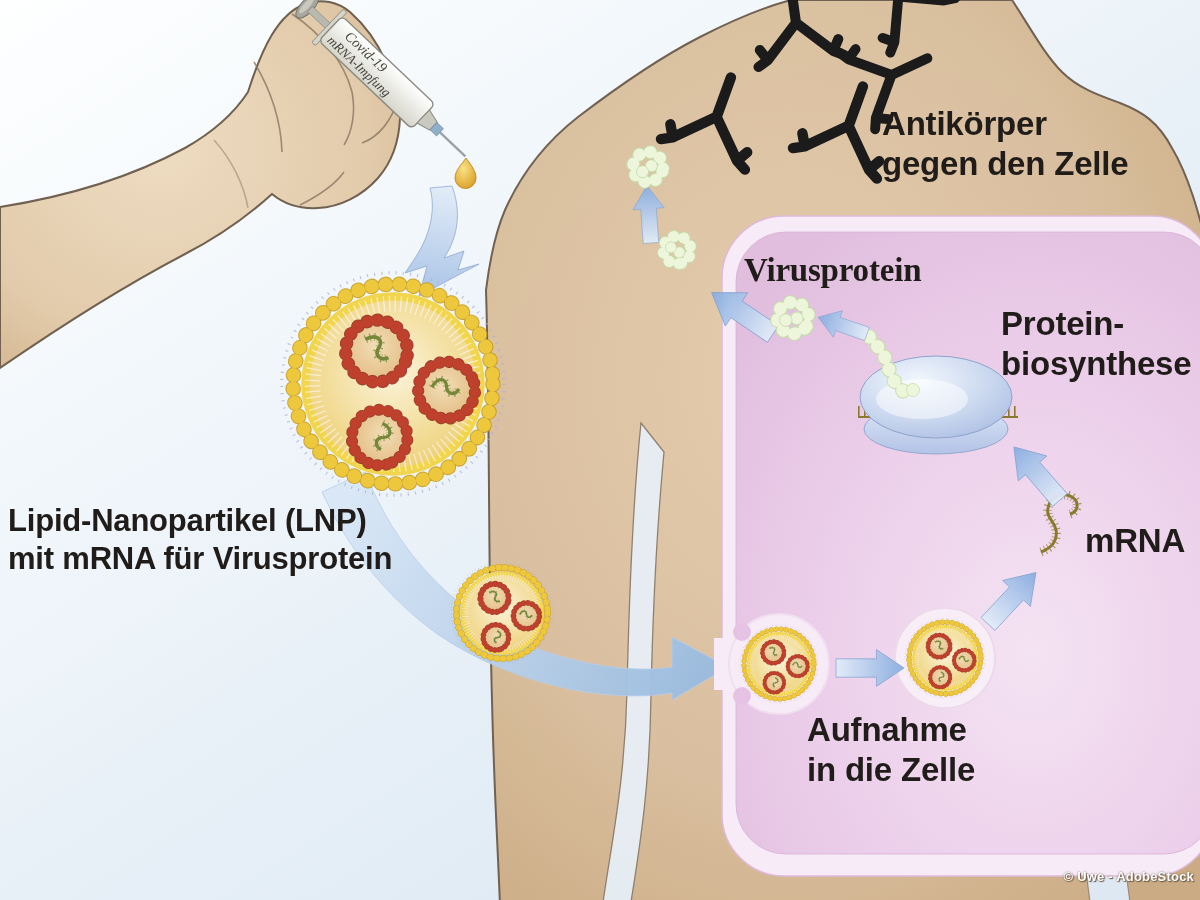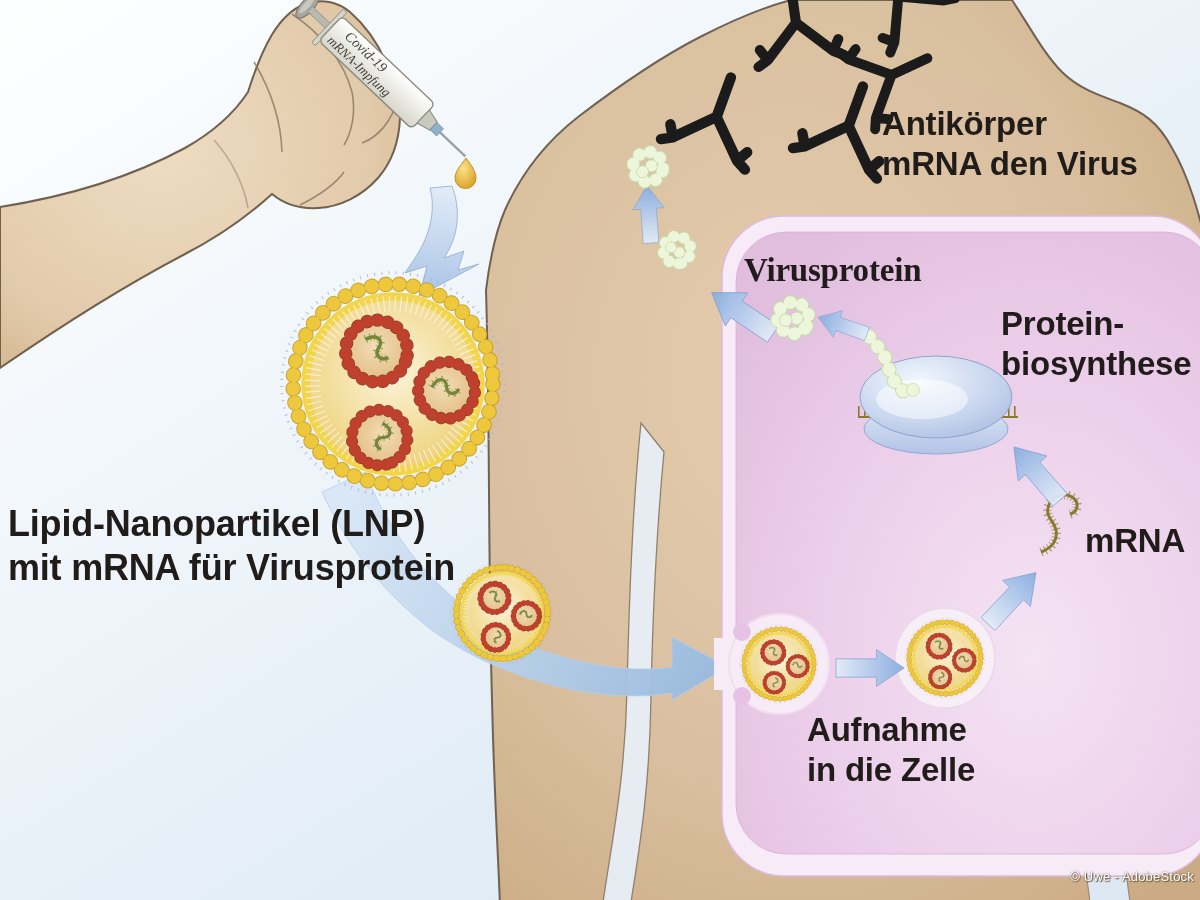--- a/index.html
+++ b/index.html
@@ -6,23 +6,23 @@
   .stage{
     position:relative;width:1200px;height:900px;overflow:hidden;
     font-family:"Liberation Sans",sans-serif;
   }
   .stage svg{position:absolute;left:0;top:0;}
   .lbl{
     position:absolute;color:#201c19;font-weight:600;
     font-size:33px;line-height:1.22;white-space:pre-line;
     letter-spacing:-0.2px;
   }
-  .lbl-lnp{font-size:36px;}
+  .lbl-lnp{font-size:31px;}
   .credit{
-    position:absolute;right:6px;top:869px;font-size:13px;font-weight:400;
+    position:absolute;right:6px;top:869px;font-size:13px;font-weight:700;
     color:#fdfdfd;text-shadow:0 0 2px #6b5a46,1px 1px 1px #6b5a46;
     letter-spacing:0.2px;
   }
 </style>
 </head>
 <body>
 
 <div class="stage">
 
 <svg width="1200" height="900" viewBox="0 0 1200 900">
@@ -242,21 +242,21 @@
   <use href="#cluster" transform="translate(793,318) rotate(40) scale(1.05)"></use>
 
   <use href="#ab" transform="translate(797,30) rotate(172) scale(0.92)"></use>
   <use href="#ab" transform="translate(903,2) rotate(140) scale(0.9)"></use>
   <use href="#ab" transform="translate(885,78) rotate(-115) scale(0.9)"></use>
   <use href="#ab" transform="translate(714,124) rotate(-160) scale(0.95)"></use>
   <use href="#ab" transform="translate(846,133) rotate(-160) scale(0.95)"></use>
 </svg>
 
 <div class="lbl" style="left:882px;top:104px;">Antikörper
-mRNA den Virus</div>
+gegen den Zelle</div>
 <div class="lbl" style="left:744px;top:250px;font-family:Liberation Serif, serif;">Virusprotein</div>
 <div class="lbl" style="left:1001px;top:304px;">Protein-
 biosynthese</div>
 <div class="lbl" style="left:1085px;top:521px;">mRNA</div>
 <div class="lbl" style="left:788px;top:710px;margin-left:19px;">Aufnahme
 in die Zelle</div>
 <div class="lbl lbl-lnp" style="left:8px;top:502px;">Lipid-Nanopartikel (LNP)
 mit mRNA für Virusprotein</div>
 <div class="credit">© Uwe - AdobeStock</div>
 

